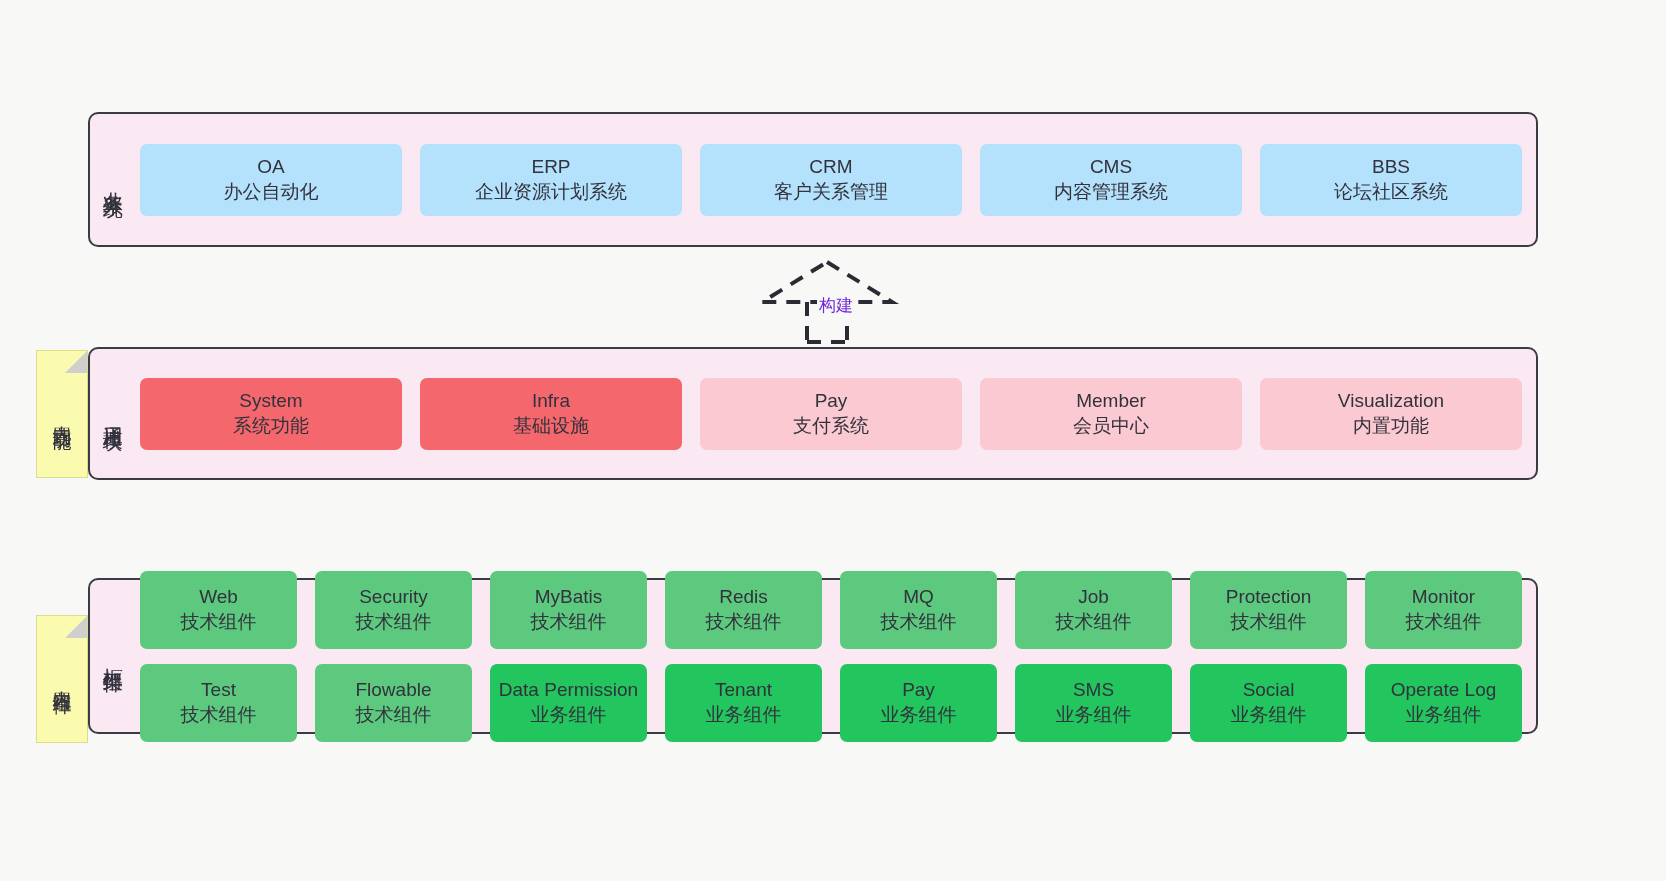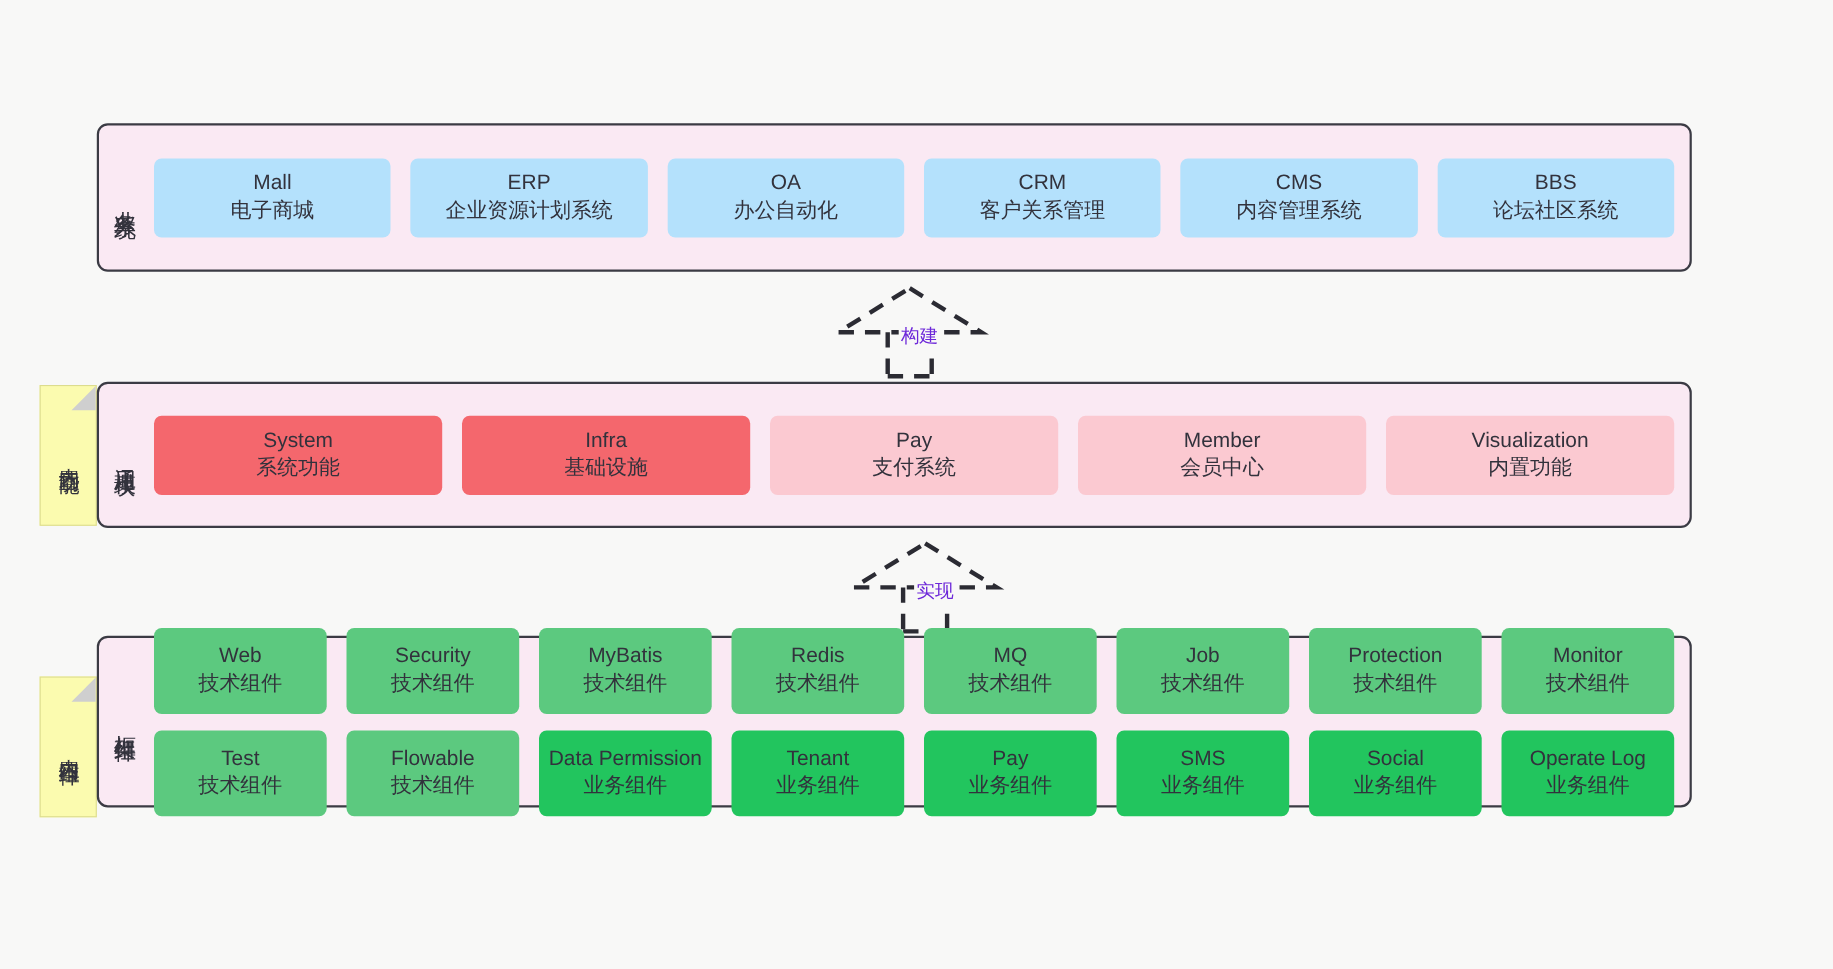--- a/index.html
+++ b/index.html
@@ -125,30 +125,26 @@
 </head>
 <body>
 
 <div id="stage">
 
   <div class="layer" id="layer-business">
     <div class="layer-title">业务系统</div>
     <div class="layer-body">
       <div class="row">
         <div class="cell c-blue">
-          <span class="en">Mall</span>
-          <span class="cn">电子商城</span>
+          <span class="en">OA</span>
+          <span class="cn">办公自动化</span>
         </div>
         <div class="cell c-blue">
           <span class="en">ERP</span>
           <span class="cn">企业资源计划系统</span>
-        </div>
-        <div class="cell c-blue">
-          <span class="en">OA</span>
-          <span class="cn">办公自动化</span>
         </div>
         <div class="cell c-blue">
           <span class="en">CRM</span>
           <span class="cn">客户关系管理</span>
         </div>
         <div class="cell c-blue">
           <span class="en">CMS</span>
           <span class="cn">内容管理系统</span>
         </div>
         <div class="cell c-blue">
@@ -194,29 +190,20 @@
           <span class="cn">会员中心</span>
         </div>
         <div class="cell c-pink">
           <span class="en">Visualization</span>
           <span class="cn">内置功能</span>
         </div>
       </div>
     </div>
   </div>
 
-  <div class="arrow" id="arrow-implement">
-    <svg width="150" height="86" viewBox="0 0 150 86">
-      <path d="M 75 4 L 140 44 L 10 44 Z" fill="none" stroke="#2b2b33" stroke-width="4" stroke-dasharray="14 10" stroke-linecap="butt"></path>
-      <path d="M 55 44 L 55 86" fill="none" stroke="#2b2b33" stroke-width="4" stroke-dasharray="14 10"></path>
-      <path d="M 95 44 L 95 86" fill="none" stroke="#2b2b33" stroke-width="4" stroke-dasharray="14 10"></path>
-      <path d="M 55 84 L 95 84" fill="none" stroke="#2b2b33" stroke-width="4" stroke-dasharray="14 10"></path>
-    </svg>
-    <span class="arrow-label">实现</span>
-  </div>
 
   <div class="note" id="note-builtin-components">
     <span>内置组件</span>
   </div>
 
   <div class="layer" id="layer-framework">
     <div class="layer-title">框架组件</div>
     <div class="layer-body">
 
       <div class="row">

